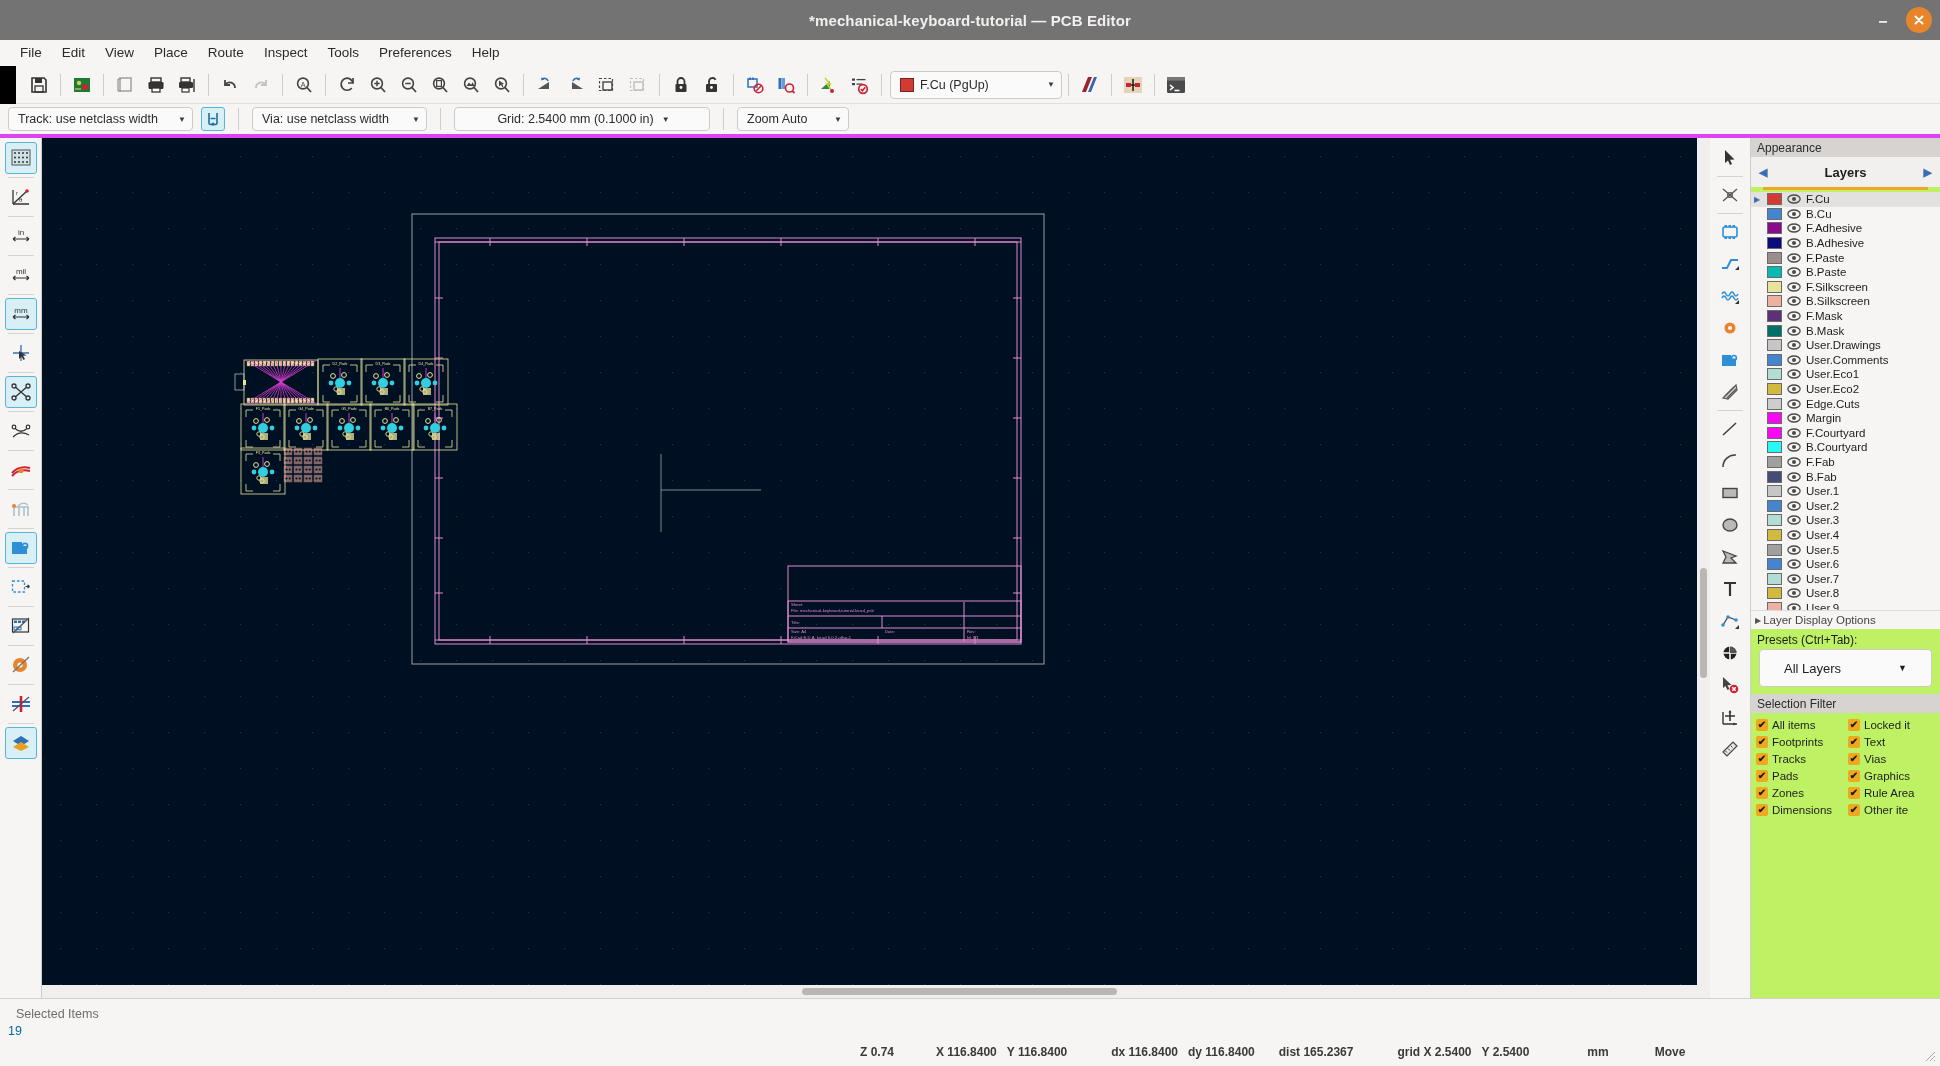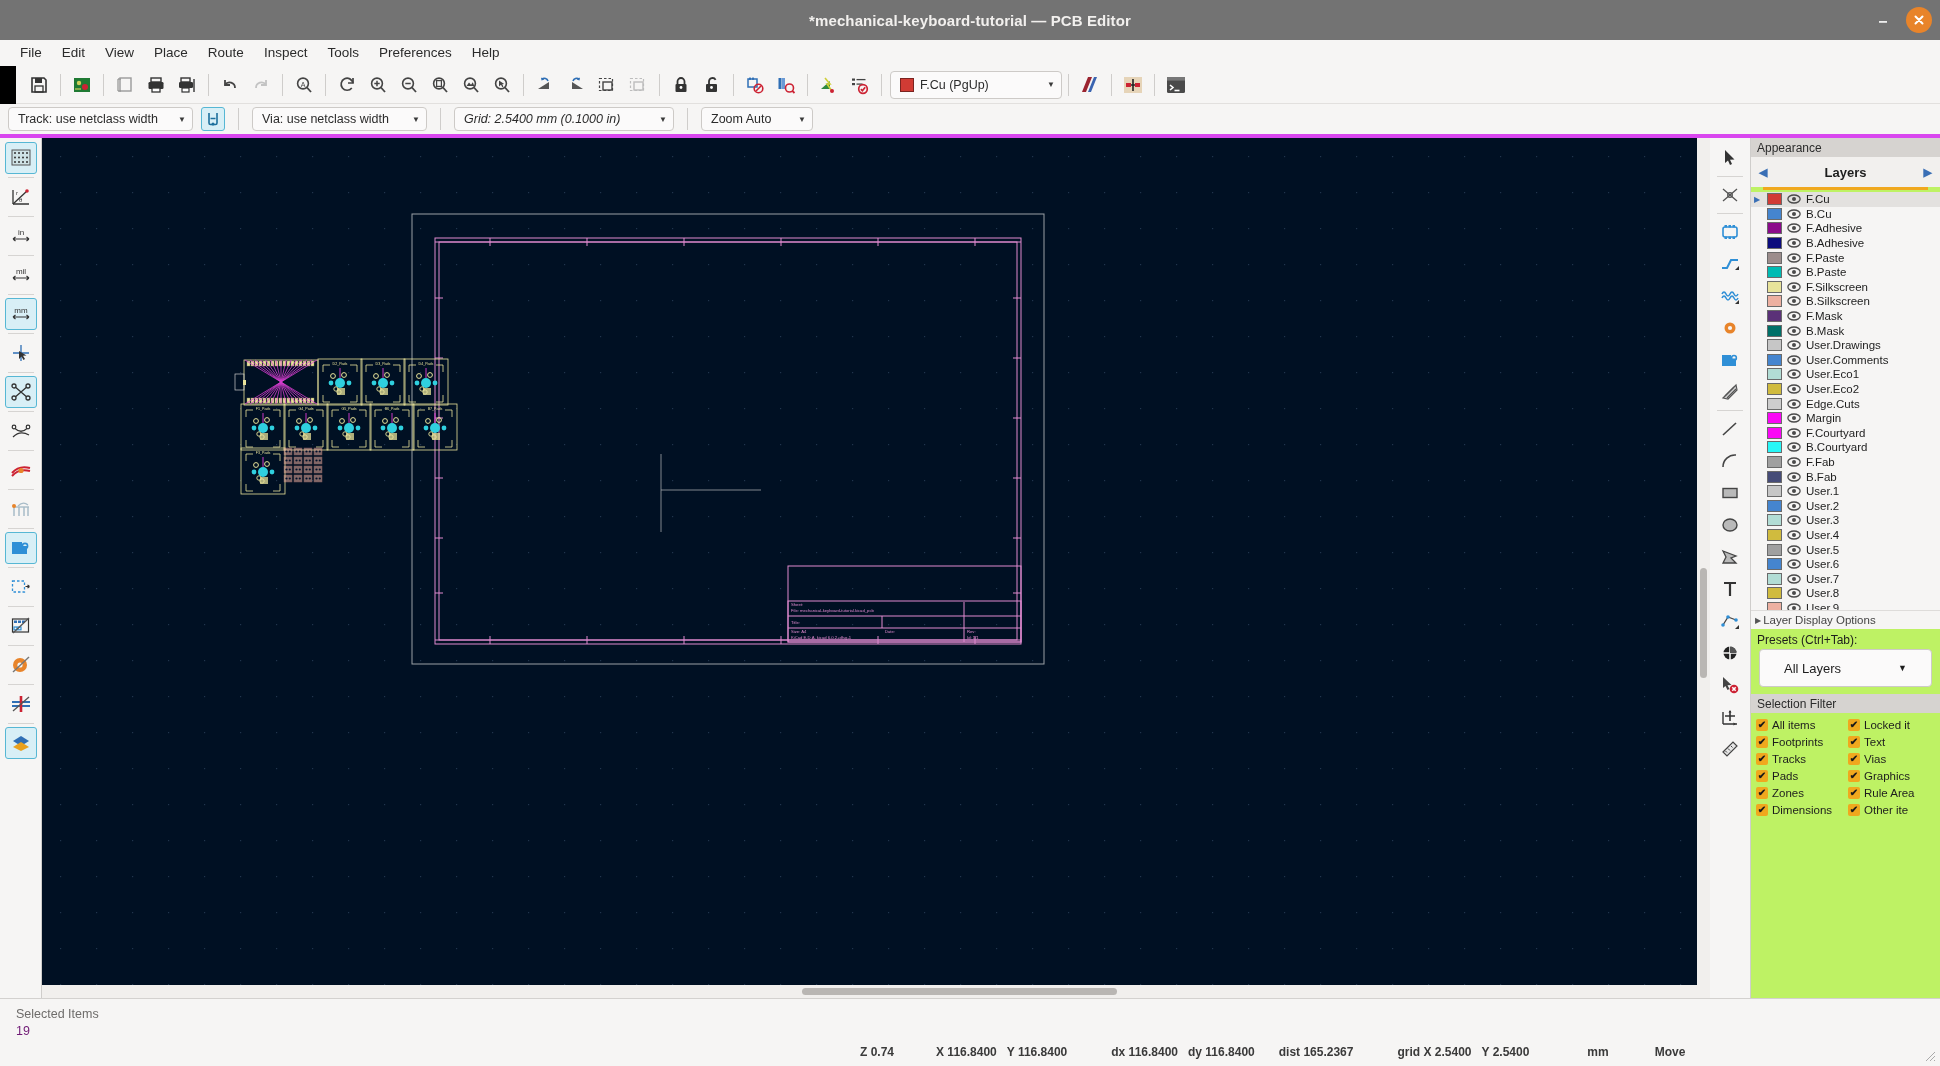--- a/index.html
+++ b/index.html
@@ -120,21 +120,21 @@
   .sf-item{ display:flex; align-items:center; gap:4px; font-size:11.5px; color:#1d1d1d; height:16px;}
   .cb{ width:12px;height:12px;background:#f0a81e;border-radius:2px;display:flex;align-items:center;
        justify-content:center;color:#1a1a1a;font-size:10px;font-weight:bold;line-height:1;flex:0 0 auto;}
 
   
   #statusbar{
     position:absolute; left:0; top:998px; width:1940px; height:68px; background:#f6f5f4;
     border-top:1px solid #d3d1cf;
   }
   #sel-label{ position:absolute; left:16px; top:8px; font-size:12.5px; color:#6e6c6a;}
-  #sel-count{ position:absolute; left:16px; top:25px; font-size:12.5px; color:#701a75;}
+  #sel-count{ position:absolute; left:8px; top:25px; font-size:12.5px; color:#0369a1;}
   #status-fields{ position:absolute; left:0; top:40px; width:1940px; height:26px;
     display:flex; align-items:center; font-size:12px; color:#3a3a3a;}
   .sf{ white-space:nowrap;font-weight:bold; }
   #grip{ position:absolute; right:4px; bottom:4px; width:14px;height:14px;}
 </style>
 </head>
 <body>
 
 <div id="titlebar">
   <span id="title-text">*mechanical-keyboard-tutorial — PCB Editor</span>
@@ -393,21 +393,21 @@
         <path d="M5.5 7.5h5" stroke="#1d6f9c" stroke-width="1.5"></path>
         <circle cx="8" cy="13" r="1.5" fill="#1d6f9c"></circle>
       </svg>
   </div>
   <div class="tb-sep"></div>
   <div class="combo" style="width:175px;justify-content:space-between;">
     <span>Via: use netclass width</span>
     <span class="arrow">▼</span>
   </div>
   <div class="tb-sep"></div>
-  <div class="combo" style="width:220px;justify-content:space-between;font-style:italic;">
+  <div class="combo" style="width:256px;justify-content:center;">
     <span>Grid: 2.5400 mm (0.1000 in)</span>
     <span class="arrow">▼</span>
   </div>
   <div class="tb-sep"></div>
   <div class="combo" style="width:112px;justify-content:space-between;">
     <span>Zoom Auto</span>
     <span class="arrow">▼</span>
   </div>
 </div>
 

